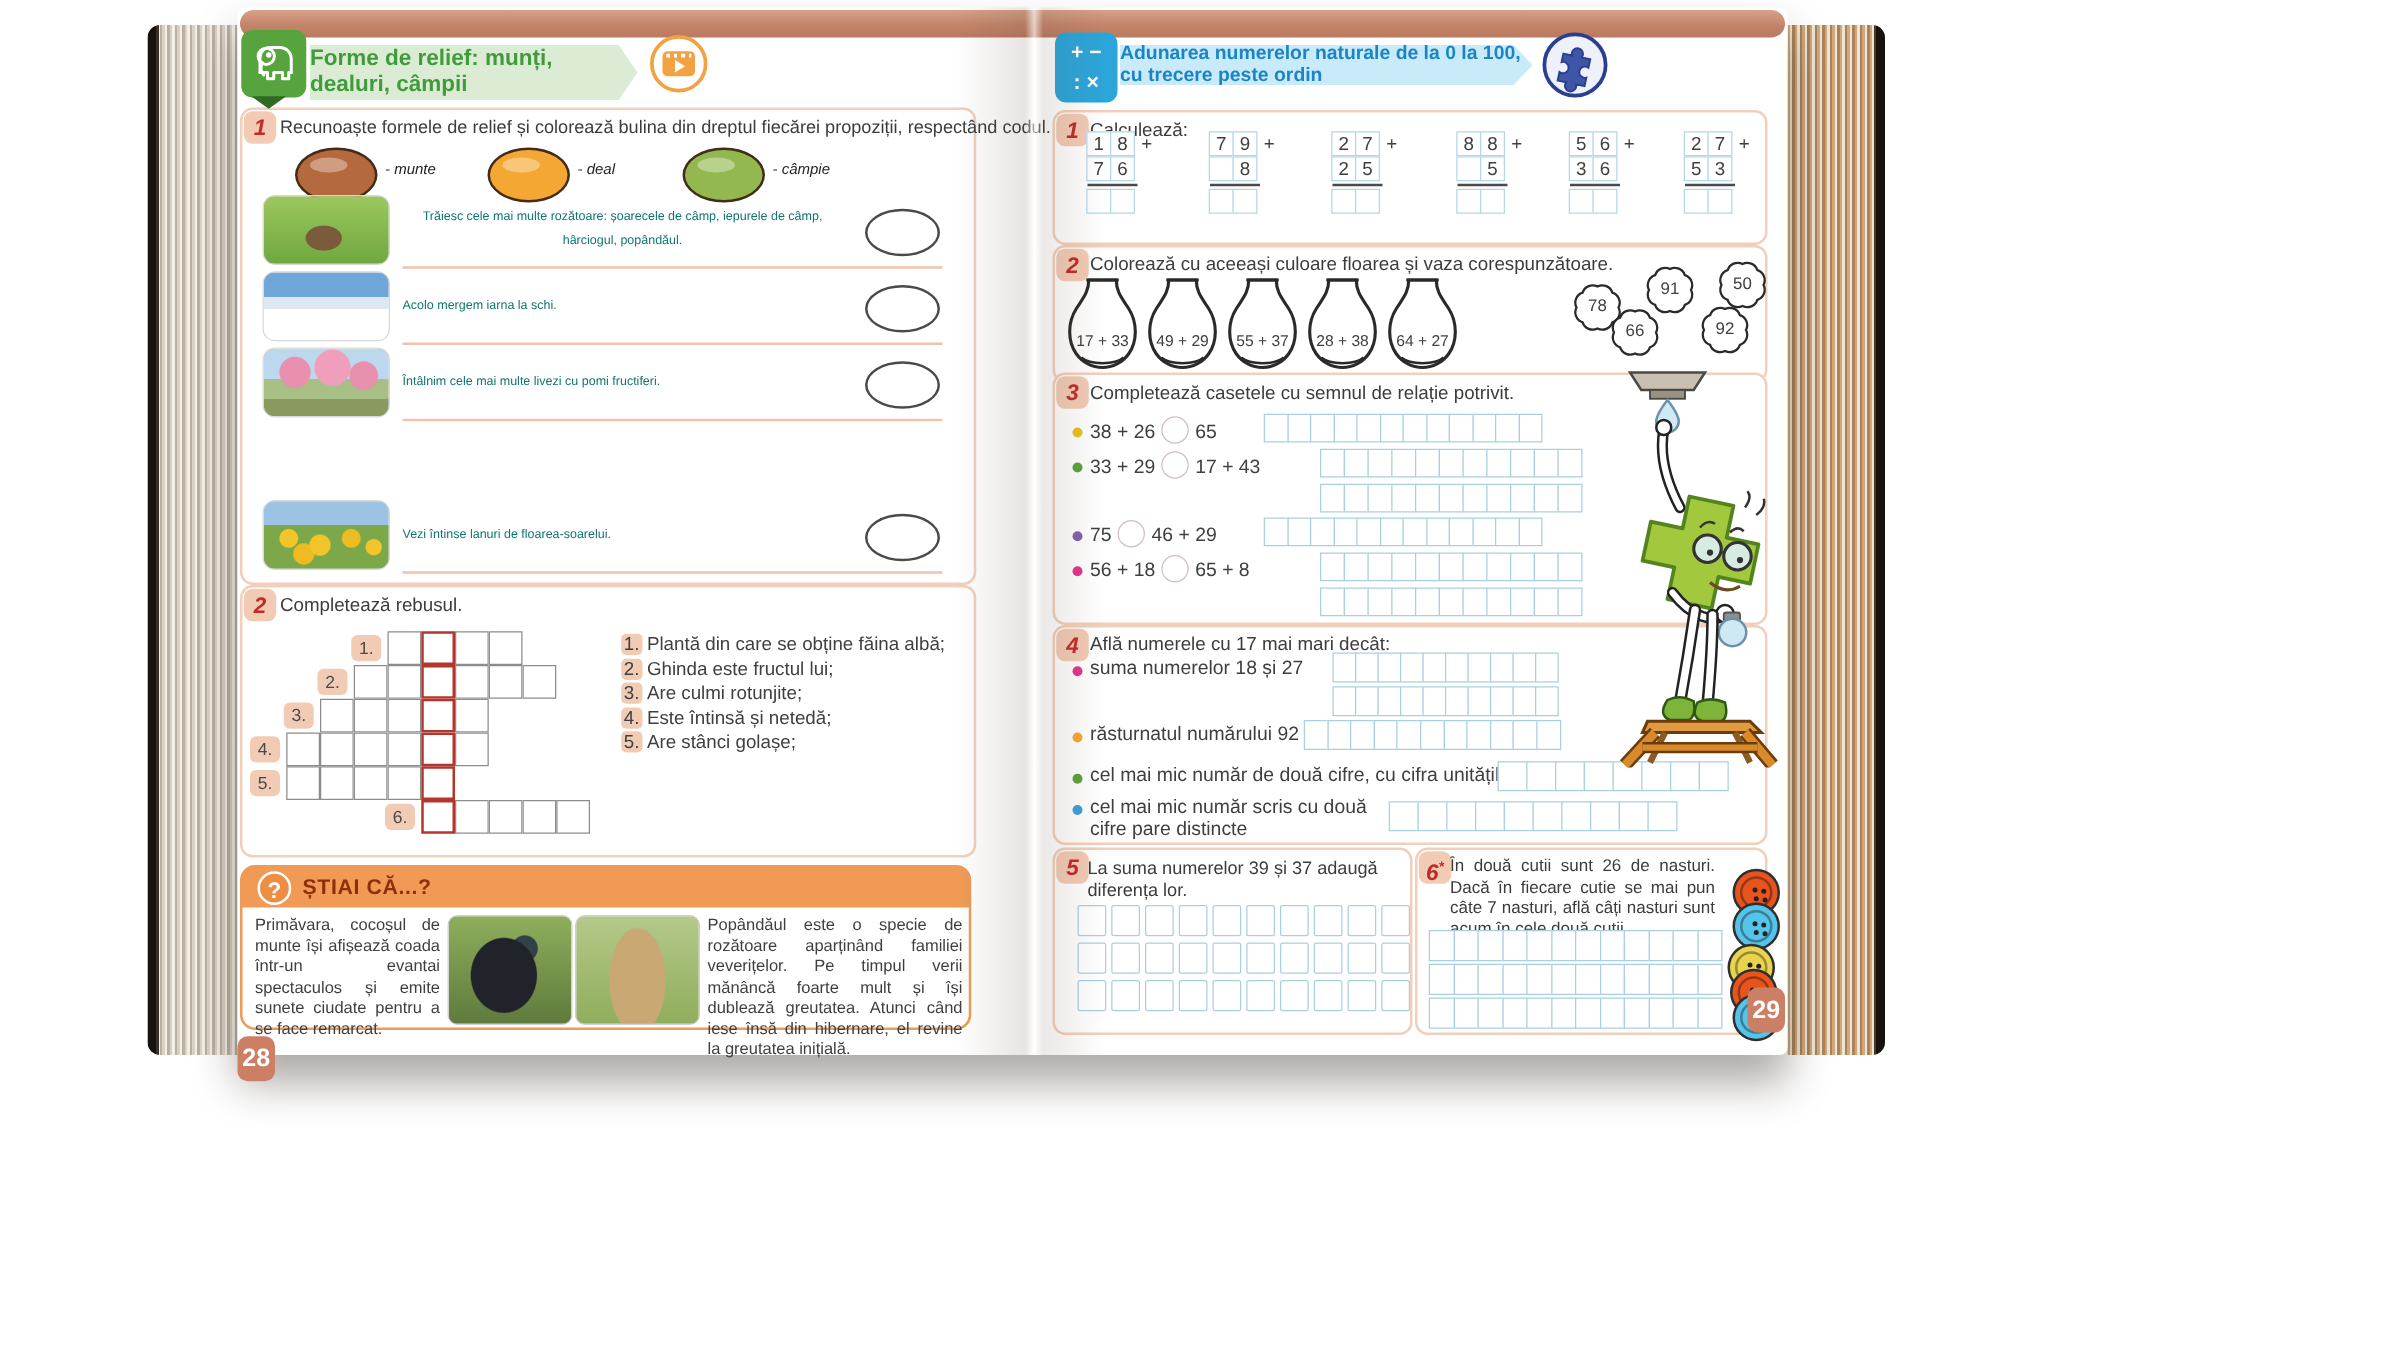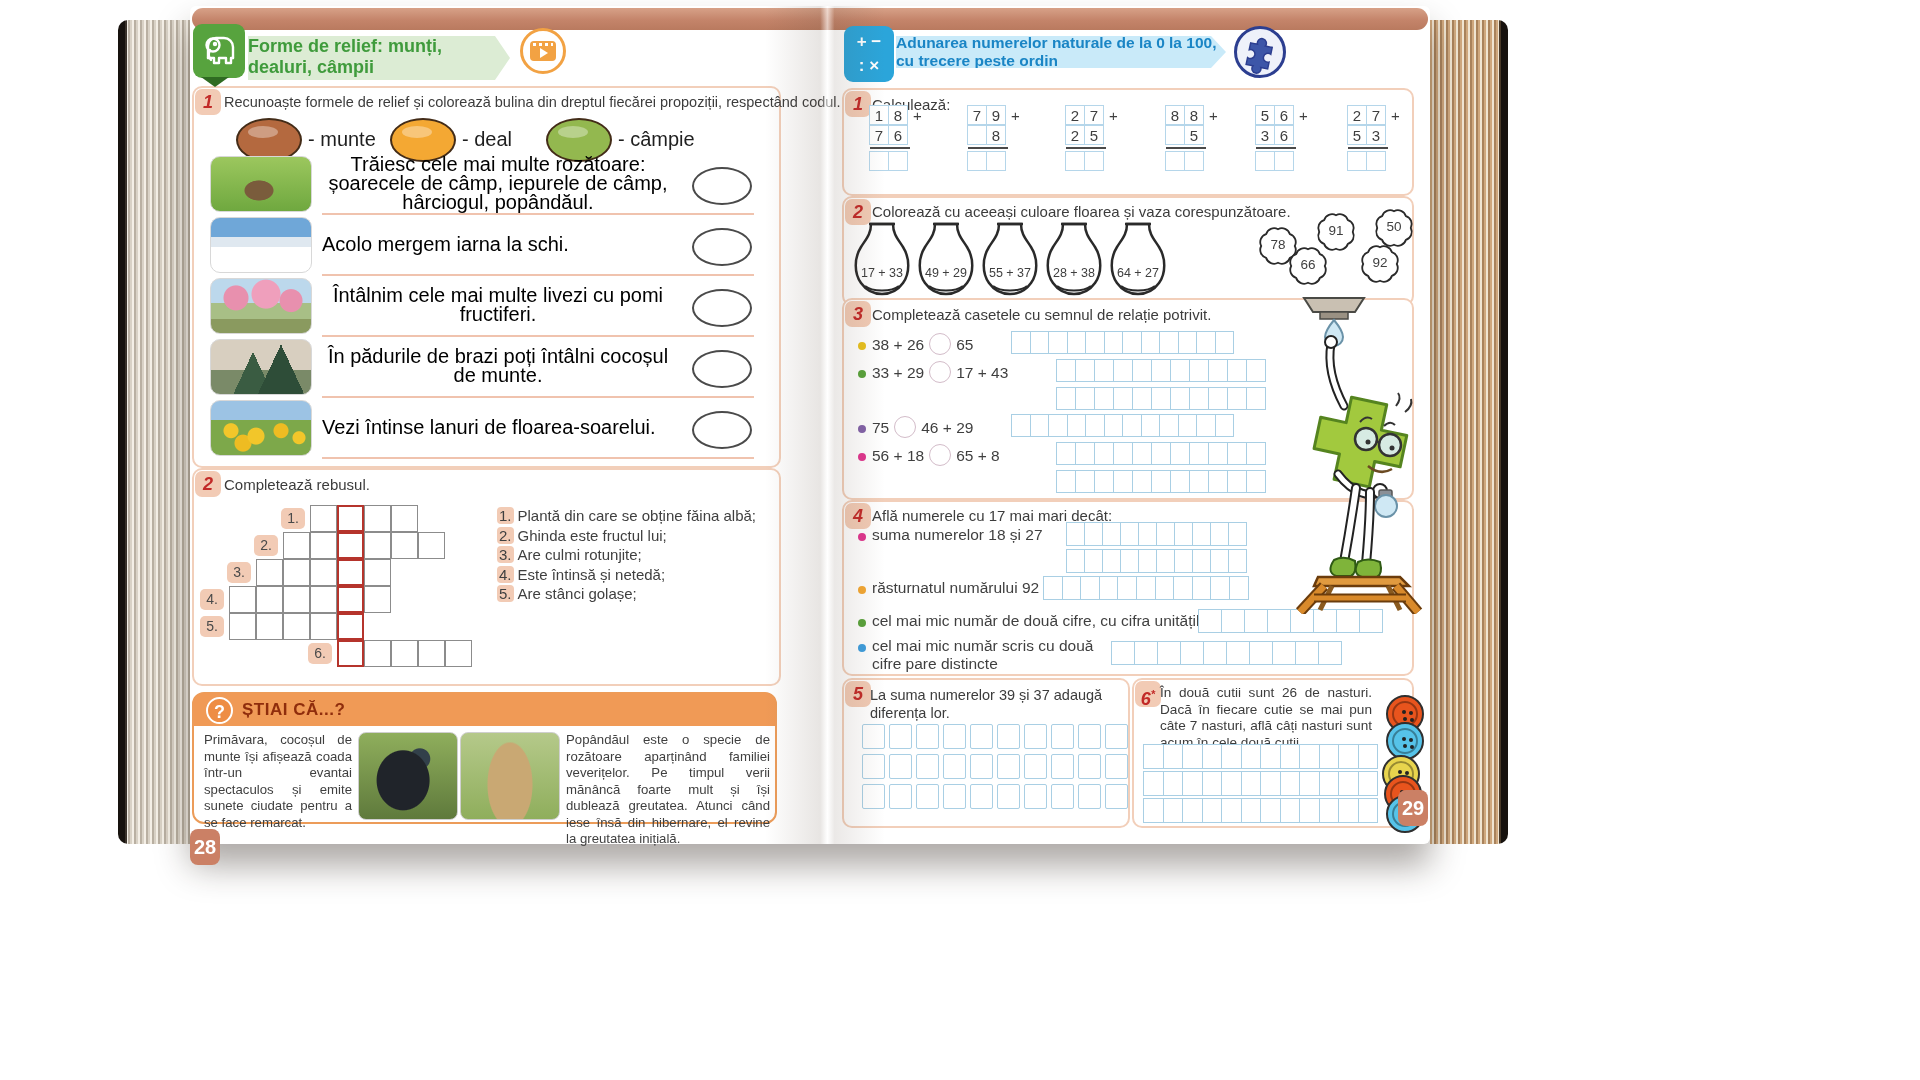--- a/index.html
+++ b/index.html
@@ -52,25 +52,25 @@
   .bandR{position:absolute;left:706px;top:30px;width:330px;height:32px;background:#c9eaf9;
     clip-path:polygon(0 0,calc(100% - 15px) 0,100% 50%,calc(100% - 15px) 100%,0 100%);
     display:flex;align-items:center;justify-content:center;}
   .bandR span{font-size:15.5px;font-weight:bold;color:#1a85c5;}
   .picon{position:absolute;left:1044px;top:20px;width:52px;height:52px;border-radius:50%;
     background:#eef1fa;border:3px solid #2c3e90;box-sizing:border-box;z-index:3;}
   
   .loval{position:absolute;width:62px;height:40px;border-radius:50%;border:2px solid #432c18;}
   .loval:after{content:"";position:absolute;left:10px;top:6px;width:30px;height:12px;border-radius:50%;
     background:rgba(255,255,255,.35);}
-  .llab{position:absolute;font-size:20px;color:#1f1f1f;}
+  .llab{position:absolute;font-size:12px;color:#1f1f1f;font-style:italic;}
   .item{position:absolute;left:0;width:585px;height:61px;}
   .photo{position:absolute;left:16px;top:2px;width:100px;height:54px;border-radius:10px;border:1px solid #d8d8d8;}
   .itext{position:absolute;left:128px;top:0;width:352px;height:58px;display:flex;align-items:center;
-    font-size:20px;color:#000000;text-align:center;line-height:19px;}
+    font-size:10px;color:#0f766e;text-align:center;line-height:19px;}
   .eoval{position:absolute;left:498px;top:13px;width:56px;height:34px;border-radius:50%;
     border:2px solid #4a4a4a;background:#fff;}
   .sep{position:absolute;left:128px;width:432px;height:2px;background:#f0c3ae;}
   .ph-rabbit{background:radial-gradient(ellipse 26px 18px at 48% 62%,#7a5c3c 0 14px,transparent 15px),linear-gradient(180deg,#9cc75e,#6fa83f);}
   .ph-ski{background:linear-gradient(180deg,#6fa7d8 0 36%,#dfe8f0 36% 54%,#fff 54%);}
   .ph-orchard{background:radial-gradient(circle at 25% 35%,#e890ae 0 12px,transparent 13px),radial-gradient(circle at 55% 28%,#ef9fbc 0 14px,transparent 15px),radial-gradient(circle at 80% 40%,#e890ae 0 11px,transparent 12px),linear-gradient(180deg,#bcd8ec 0 45%,#a8bf86 45% 75%,#8a9a5f 75%);}
   .ph-forest{background:conic-gradient(from 155deg at 70% 8%,#2e4d38 0 50deg,transparent 50deg),conic-gradient(from 155deg at 42% 22%,#3a5c42 0 50deg,transparent 50deg),linear-gradient(180deg,#d8cfc0 0 55%,#7a8a68 55%);}
   .ph-sunflower{background:radial-gradient(circle at 20% 55%,#f2c62a 0 7px,transparent 8px),radial-gradient(circle at 45% 65%,#f2c62a 0 8px,transparent 9px),radial-gradient(circle at 70% 55%,#eebc22 0 7px,transparent 8px),radial-gradient(circle at 88% 68%,#f2c62a 0 6px,transparent 7px),radial-gradient(circle at 32% 78%,#eebc22 0 8px,transparent 9px),linear-gradient(180deg,#9cc3e4 0 35%,#7da84a 35%);}
   .ph-capercaillie{background:radial-gradient(ellipse 30px 34px at 45% 55%,#20242a 0 26px,transparent 27px),radial-gradient(circle at 62% 30%,#32404a 0 10px,transparent 11px),linear-gradient(180deg,#8fae5c,#5f7a3c);}
   .ph-squirrel{background:radial-gradient(ellipse 16px 30px at 50% 60%,#c9a873 0 22px,transparent 23px),linear-gradient(180deg,#b5c98a,#8fae5c);}
@@ -159,26 +159,20 @@
       </div>
       <div class="item" style="top:188px;">
         <div class="photo ph-orchard"></div>
         <div class="itext">Întâlnim cele mai multe livezi cu pomi fructiferi.</div>
         <div class="eoval"></div>
         <div class="sep" style="top:59px;"></div>
       </div>
       <div class="item" style="top:127px;">
         <div class="photo ph-ski"></div>
         <div class="itext">Acolo mergem iarna la schi.</div>
-        <div class="eoval"></div>
-        <div class="sep" style="top:59px;"></div>
-      </div>
-      <div class="item" style="top:249px;">
-        <div class="photo ph-forest"></div>
-        <div class="itext">În pădurile de brazi poți întâlni cocoșul de munte.</div>
         <div class="eoval"></div>
         <div class="sep" style="top:59px;"></div>
       </div>
       <div class="item" style="top:310px;">
         <div class="photo ph-sunflower"></div>
         <div class="itext">Vezi întinse lanuri de floarea-soarelui.</div>
         <div class="eoval"></div>
         <div class="sep" style="top:59px;"></div>
       </div>
     </div>

